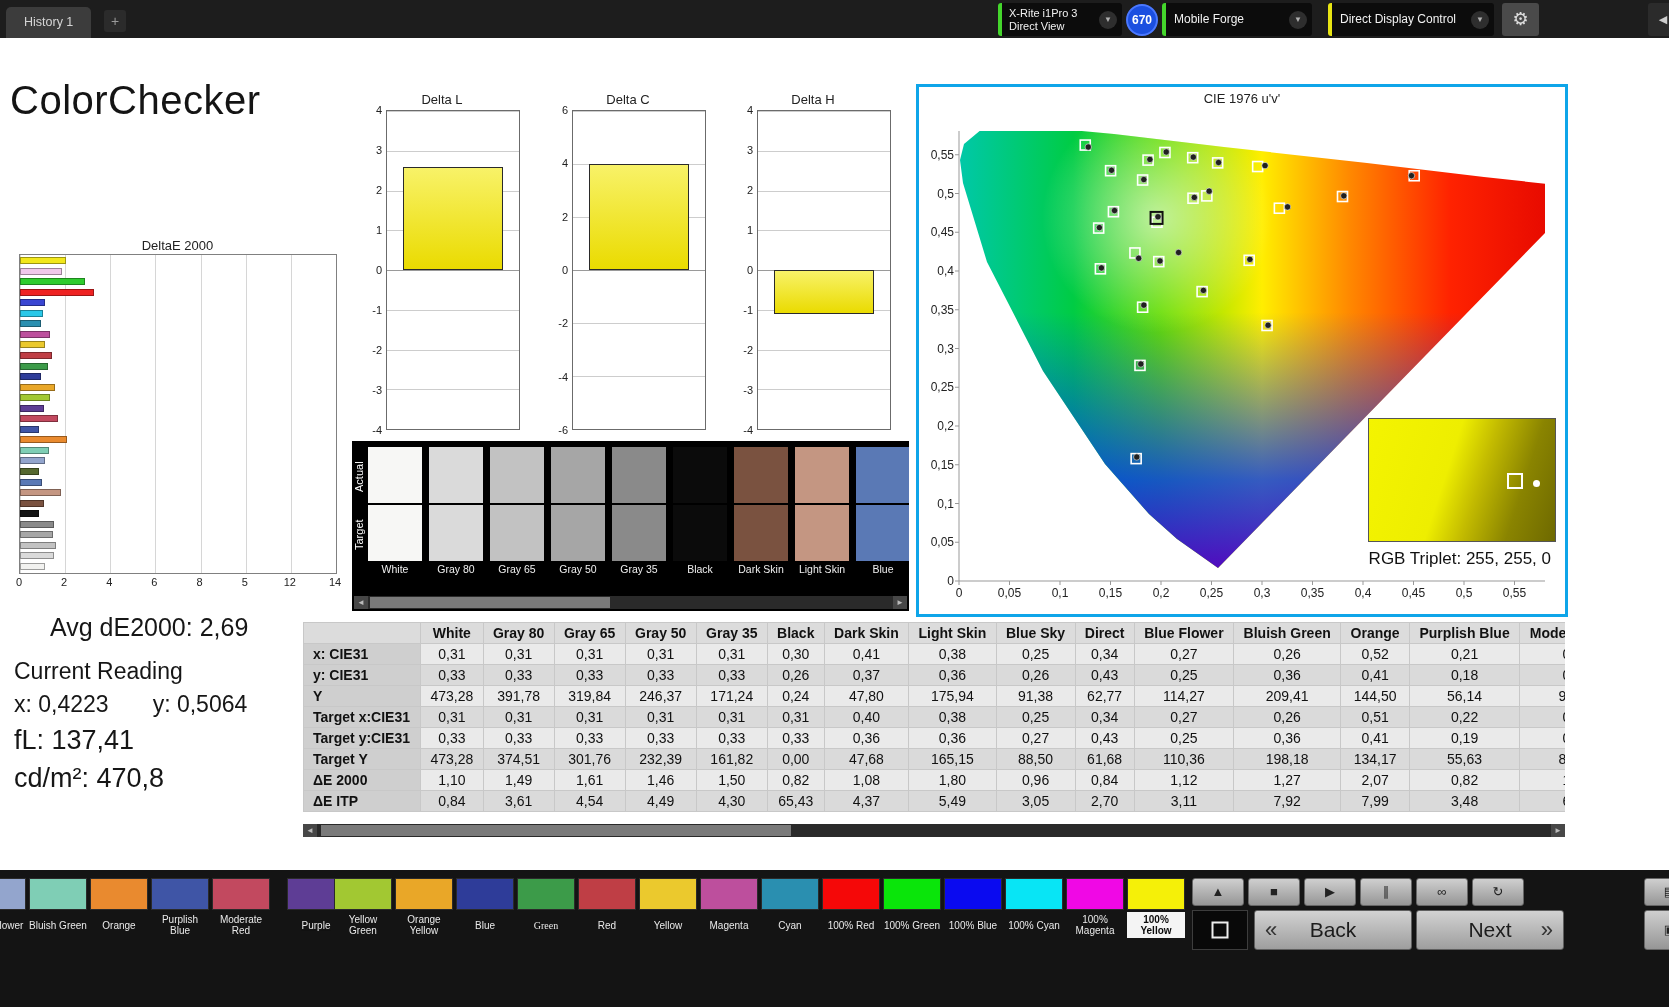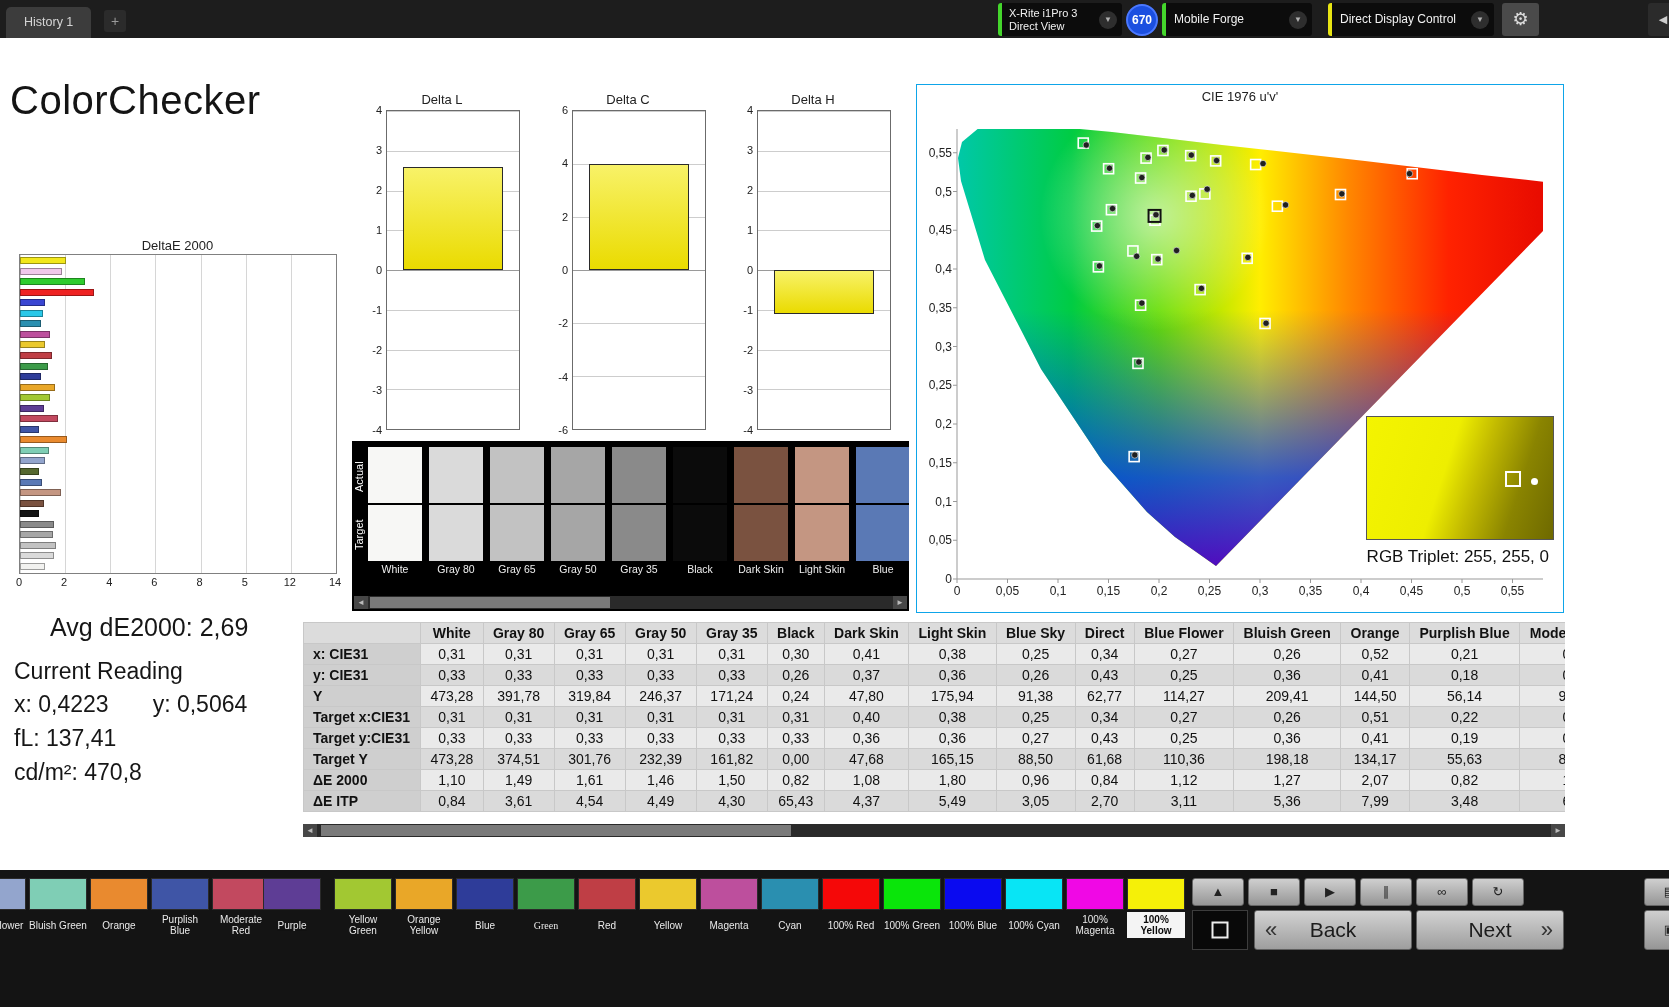--- a/index.html
+++ b/index.html
@@ -52,34 +52,34 @@
   .sw{position:absolute;top:6px;width:54px}
   .sw-half{height:56px;margin-bottom:2px}
   .sw-name{margin-top:1px;text-align:center;color:#efefef;font-size:10.5px;white-space:nowrap}
   .scroll{position:absolute;height:13px;background:#2a2a2a}
   .scroll .arr{position:absolute;top:0;width:14px;height:13px;background:#474747;color:#bbb;font-size:8px;
        text-align:center;line-height:13px;cursor:pointer}
   .scroll .arr.l{left:0}.scroll .arr.r{right:0}
   .scroll .thumb{position:absolute;top:1px;height:11px;background:#7a7a7a;cursor:pointer}
   .strip-scroll{left:2px;right:2px;bottom:2px}
   
-  .cie{position:absolute;left:916px;top:84px;width:646px;height:527px;background:#fff;border:1px solid #0ea5e9}
+  .cie{position:absolute;left:916px;top:84px;width:646px;height:527px;background:#fff;border:3px solid #0ea5e9}
   .cie-title{position:absolute;top:4px;width:100%;text-align:center;font-size:13px;color:#222}
   .cie svg{position:absolute;left:0;top:18px}
   .inset{position:absolute;left:449px;top:331px;width:186px;height:122px;border:1px solid #555;
        background:linear-gradient(108deg,#f4f400 0%,#eeee00 42%,#c3bb00 58%,#8a8400 78%,#6e6900 100%)}
   .inset-sq{position:absolute;left:74%;top:44%;width:12px;height:12px;border:2px solid #fff}
   .inset-dot{position:absolute;left:88%;top:50%;width:7px;height:7px;border-radius:50%;background:#fff}
   .rgb-triplet{position:absolute;right:14px;top:462px;font-size:17px;color:#111}
   
   .stats{position:absolute;left:12px;top:610px;width:300px;color:#161616}
   .stats .big{font-size:25px;margin:3px 0 3px 38px}
   .stats .head{font-size:23px;margin:16px 0 6px 2px}
   .stats .row{font-size:23px;margin:4px 0 4px 2px;display:flex;gap:44px}
-  .stats .line{font-size:23px;margin:7px 0 7px 2px}
+  .stats .line{font-size:27px;margin:7px 0 7px 2px}
   
   .tbl-wrap{position:absolute;left:303px;top:622px;width:1262px;height:200px;overflow:hidden}
   table{border-collapse:collapse;font-size:14px;white-space:nowrap;min-width:1330px}
   th,td{padding:2px 9px;text-align:center;border:1px solid #c8c8c8;color:#111}
   thead th{font-weight:bold;background:#dcdcdc}
   tbody th{font-weight:bold;background:#cfcfcf;text-align:left}
   tbody tr:nth-child(odd) td{background:#eaeaea}
   tbody tr:nth-child(even) td{background:#dadada}
   .tbl-scroll{left:303px;top:824px;width:1262px;position:absolute}
   
@@ -643,21 +643,21 @@
           <td>3,61</td>
           <td>4,54</td>
           <td>4,49</td>
           <td>4,30</td>
           <td>65,43</td>
           <td>4,37</td>
           <td>5,49</td>
           <td>3,05</td>
           <td>2,70</td>
           <td>3,11</td>
-          <td>5,36</td>
+          <td>7,92</td>
           <td>7,99</td>
           <td>3,48</td>
           <td>6,70</td>
         </tr>
       </tbody>
     </table>
 </div>
 <div class="scroll tbl-scroll">
   <span class="arr l">◄</span>
   <span class="arr r">►</span>
@@ -679,21 +679,21 @@
         <div class="patch-label">Orange</div>
       </div>
       <div class="patch" style="left: 151px;">
         <div class="patch-color" style="background: rgb(63, 85, 166);"></div>
         <div class="patch-label">Purplish Blue</div>
       </div>
       <div class="patch" style="left: 212px;">
         <div class="patch-color" style="background: rgb(194, 73, 95);"></div>
         <div class="patch-label">Moderate Red</div>
       </div>
-      <div class="patch" style="left: 263px; text-decoration: underline;">
+      <div class="patch" style="left: 287px; text-decoration: underline;">
         <div class="patch-color" style="background: rgb(94, 61, 149);"></div>
         <div class="patch-label">Purple</div>
       </div>
       <div class="patch" style="left: 334px;">
         <div class="patch-color" style="background: rgb(162, 200, 50);"></div>
         <div class="patch-label">Yellow Green</div>
       </div>
       <div class="patch" style="left: 395px;">
         <div class="patch-color" style="background: rgb(233, 167, 40);"></div>
         <div class="patch-label">Orange Yellow</div>

